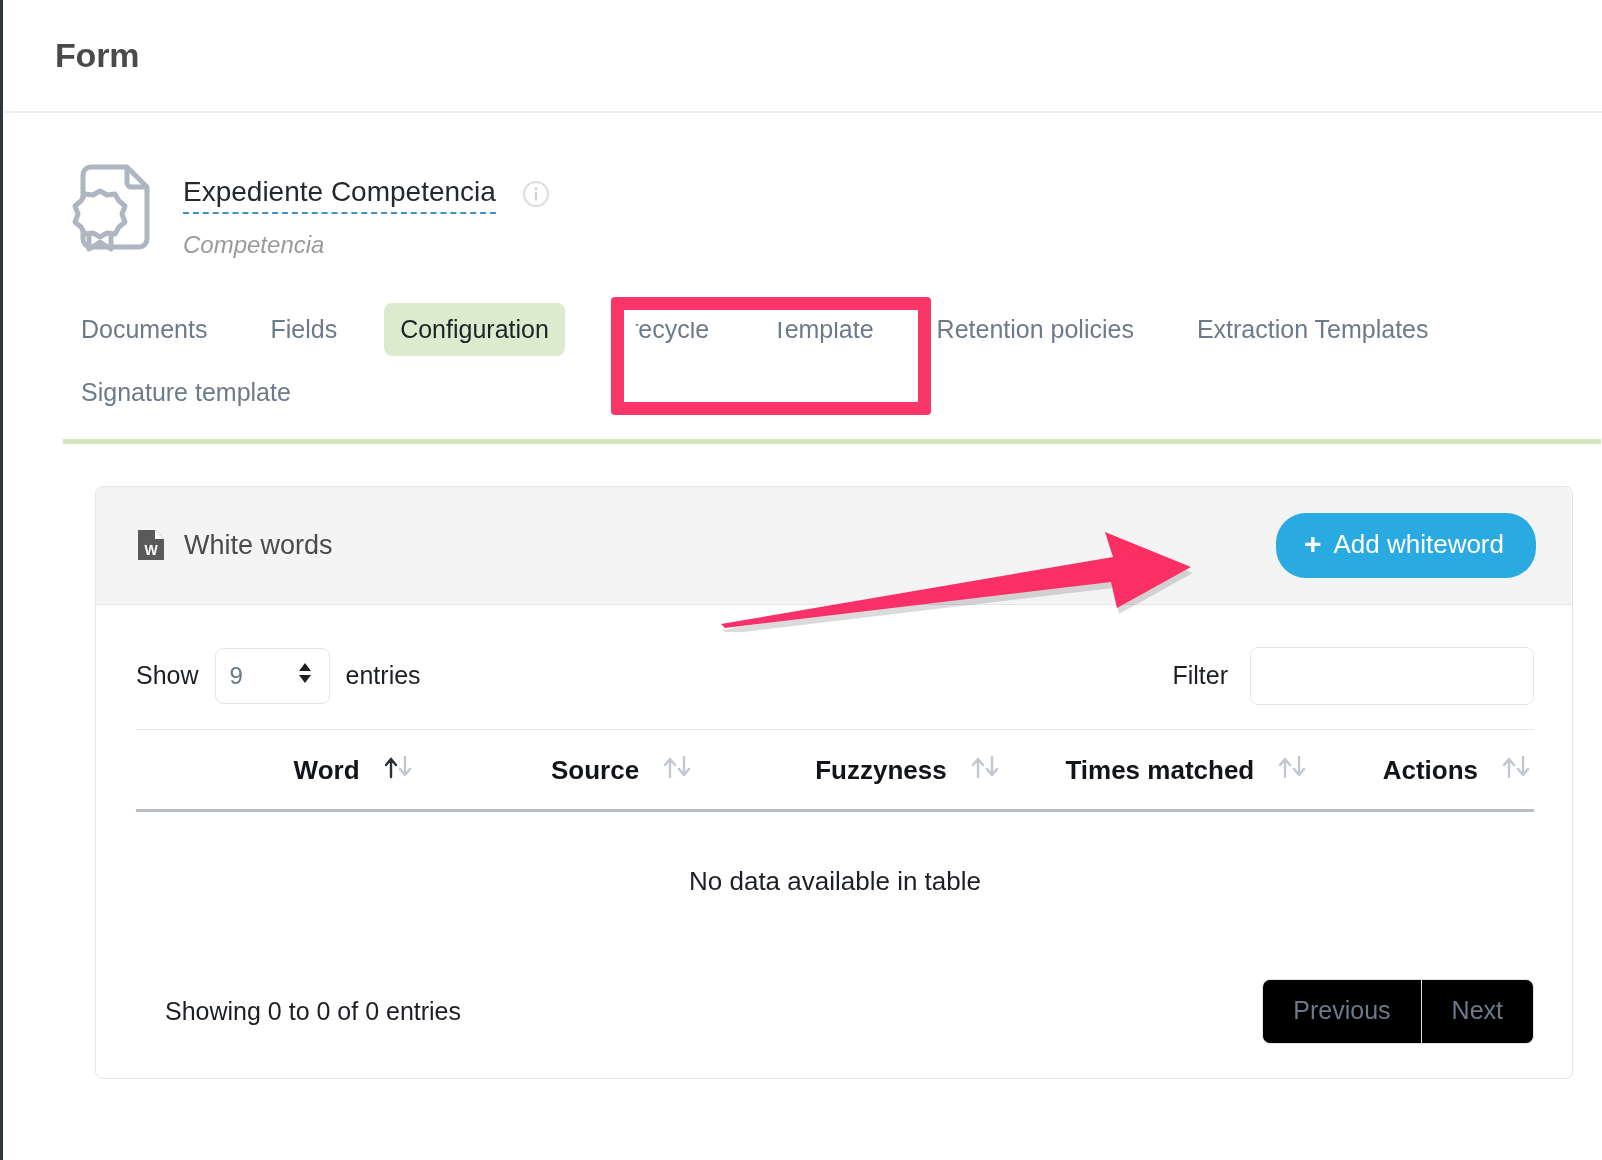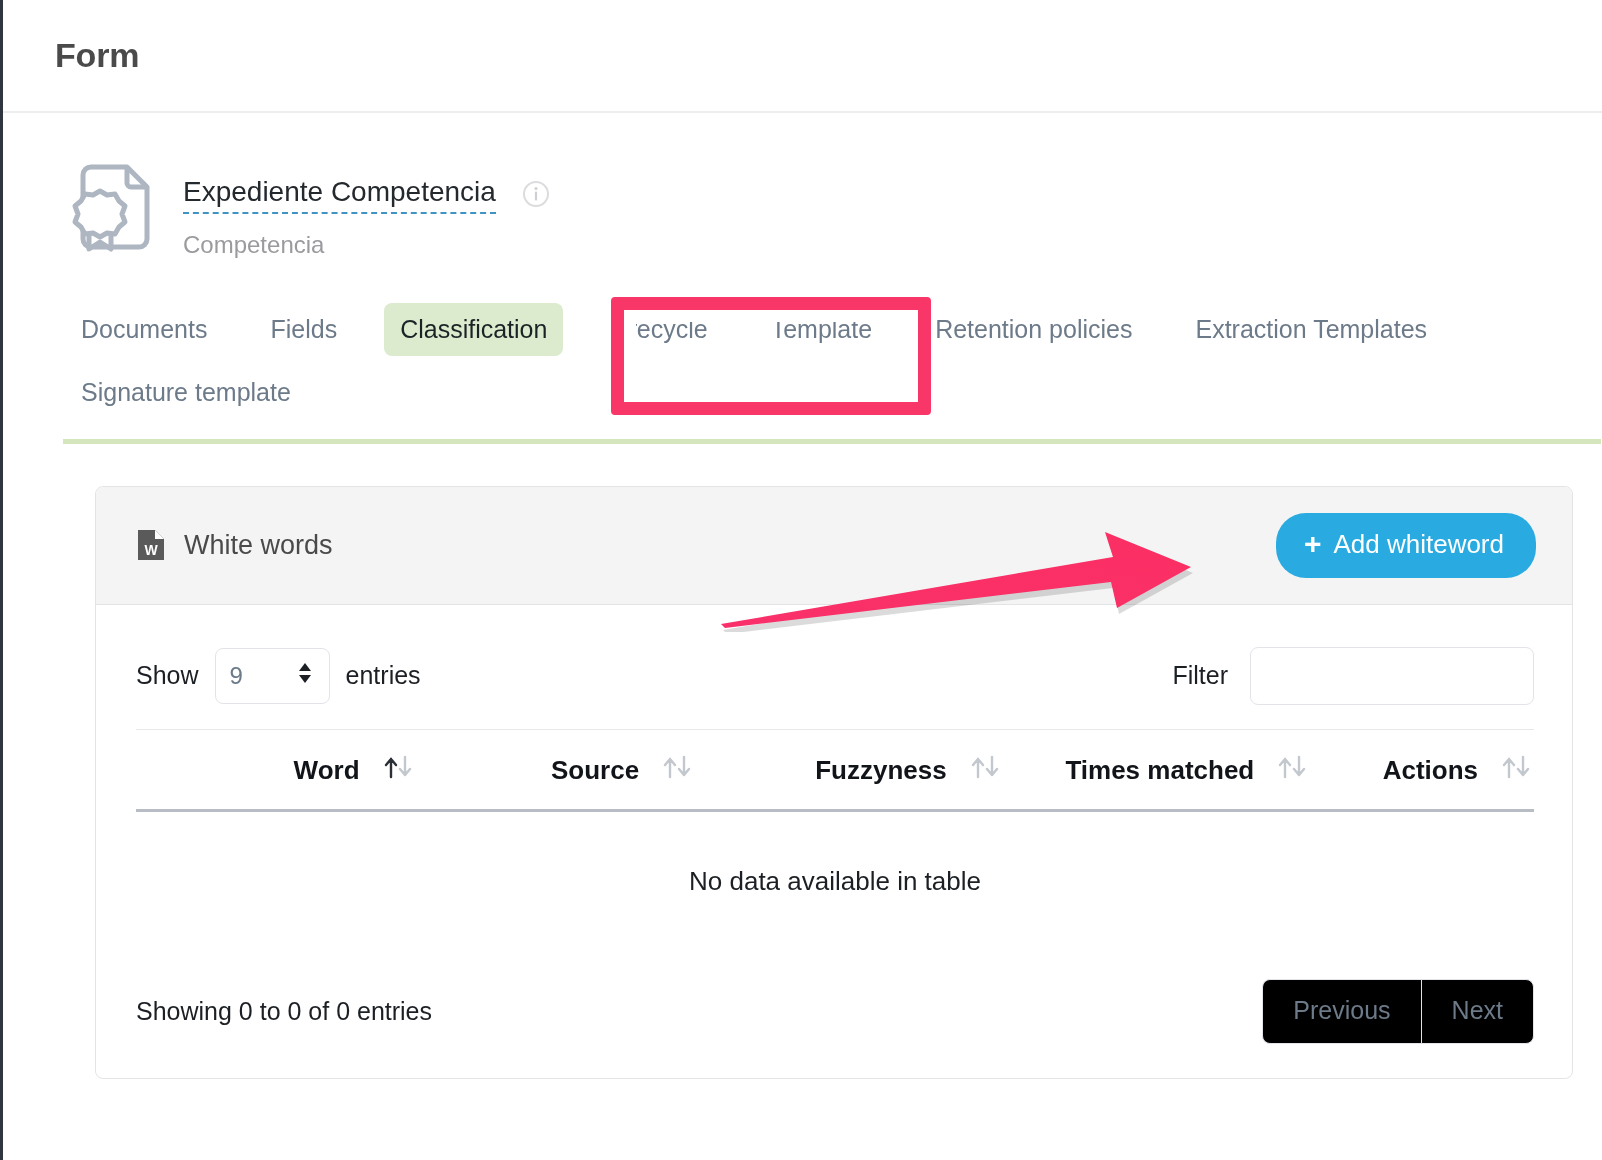--- a/index.html
+++ b/index.html
@@ -48,20 +48,21 @@
     color: #24292e;
     border-bottom: 2px dashed #3f94c4;
     padding-bottom: 4px;
     line-height: 1.1;
   }
   .info-icon { margin-left: 26px; margin-top: 2px; }
   .doc-sub {
     margin-top: 17px;
     font-size: 24px;
     color: #9b9b9f;
+    font-style: italic;
   }
 
   
   .tabs-wrap {
     margin-top: 44px;
     padding-left: 62px;
     padding-right: 20px;
     position: relative;
   }
   .tabs {
@@ -205,21 +206,21 @@
     color: #1c2024;
     padding: 54px 0 60px 0;
   }
 
   .footer {
     display: flex;
     align-items: center;
     justify-content: space-between;
     padding-top: 22px;
   }
-  .showing { font-size: 25px; color: #1c2024; }
+  .showing { font-size: 25px; color: #1c2024; margin-left: 29px; }
   .pager { display: flex; }
   .pg-btn {
     font-size: 25px;
     color: #6c7a89;
     background: #000000;
     border: 1px solid #e2e4e9;
     padding: 16px 30px 18px 30px;
     font-family: "Liberation Sans", sans-serif;
     cursor: pointer;
   }
@@ -264,21 +265,21 @@
         </span>
       </div>
       <div class="doc-sub">Competencia</div>
     </div>
   </div>
 
   <div class="tabs-wrap">
     <div class="tabs">
       <div class="tab">Documents</div>
       <div class="tab">Fields</div>
-      <div class="tab active">Classification</div>
+      <div class="tab active">Configuration</div>
       <div class="tab">Lifecycle</div>
       <div class="tab">Template</div>
       <div class="tab">Retention policies</div>
       <div class="tab">Extraction Templates</div>
       <div class="tab">Signature template</div>
     </div>
     <div class="tabs-underline"></div>
   </div>
 
   <div class="hl-box" style="left:608px; top:297px; width:320px; height:118px;"></div>

